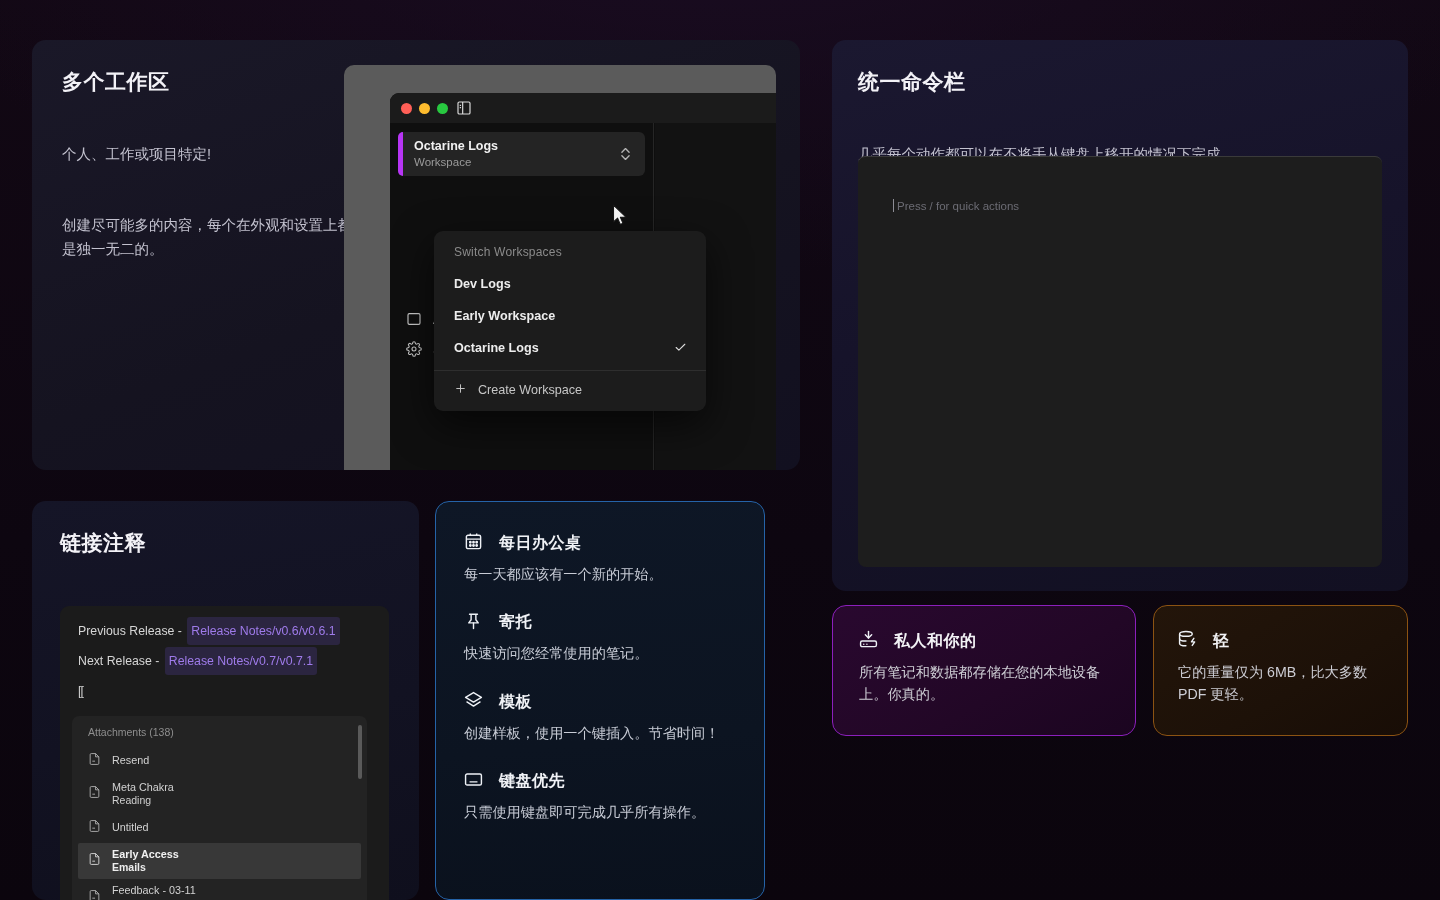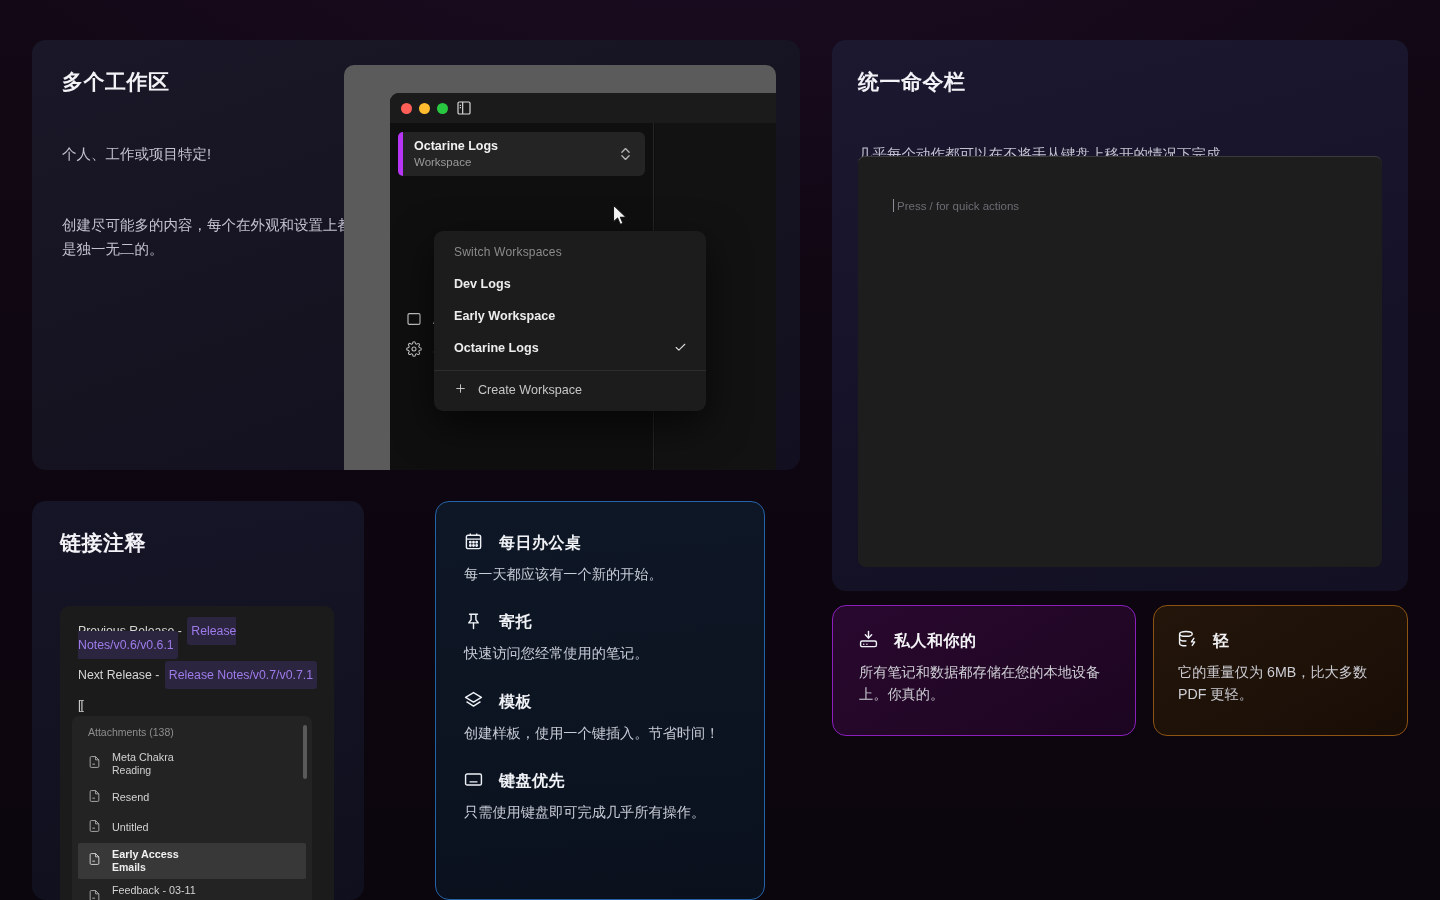--- a/index.html
+++ b/index.html
@@ -161,21 +161,21 @@
     font-size: 11.5px; color: #6c6c74;
     display: flex; align-items: center;
   }
   .caret {
     display: inline-block; width: 1px; height: 13px;
     background: #8d8d96; margin-right: 3px;
   }
 
   
   #card-links {
-    left: 32px; top: 501px; width: 332px; height: 399px;
+    left: 32px; top: 501px; width: 387px; height: 399px;
     background: linear-gradient(170deg, #151527 0%, #121222 55%, #0f0f1d 100%);
   }
   #card-links .txt { position: absolute; left: 28px; top: 28px; right: 22px; }
   #card-links .card-title { margin-bottom: 12px; }
 
   .note-mock {
     position: absolute; left: 28px; right: 30px; top: 105px; bottom: 0;
     background: #1b1b1b;
     border-radius: 9px 9px 0 0;
     padding: 18px 0 0 0;
@@ -379,33 +379,33 @@
       <div class="attach-pop">
         <div class="attach-head">Attachments (138)</div>
         <div class="attach-scroll"></div>
 
         <div class="attach-item">
           <span><svg width="13" height="14" viewBox="0 0 24 24" fill="none" stroke="#b8b8b8" stroke-width="1.6">
                 <path d="M14 2H6a2 2 0 0 0-2 2v16a2 2 0 0 0 2 2h12a2 2 0 0 0 2-2V8z"></path>
                 <polyline points="14 2 14 8 20 8"></polyline>
                 <line x1="8" y1="16" x2="13" y2="16"></line>
               </svg></span>
-          <span>
-            <span class="attach-title" style="display:block">Meta Chakra</span>
-            <span class="attach-sub" style="display:block">Reading</span>
-          </span>
+          <span class="attach-title">Resend</span>
         </div>
 
         <div class="attach-item">
           <span><svg width="13" height="14" viewBox="0 0 24 24" fill="none" stroke="#b8b8b8" stroke-width="1.6">
                 <path d="M14 2H6a2 2 0 0 0-2 2v16a2 2 0 0 0 2 2h12a2 2 0 0 0 2-2V8z"></path>
                 <polyline points="14 2 14 8 20 8"></polyline>
                 <line x1="8" y1="16" x2="13" y2="16"></line>
               </svg></span>
-          <span class="attach-title">Resend</span>
+          <span>
+            <span class="attach-title" style="display:block">Meta Chakra</span>
+            <span class="attach-sub" style="display:block">Reading</span>
+          </span>
         </div>
 
         <div class="attach-item">
           <span><svg width="13" height="14" viewBox="0 0 24 24" fill="none" stroke="#b8b8b8" stroke-width="1.6">
                 <path d="M14 2H6a2 2 0 0 0-2 2v16a2 2 0 0 0 2 2h12a2 2 0 0 0 2-2V8z"></path>
                 <polyline points="14 2 14 8 20 8"></polyline>
                 <line x1="8" y1="16" x2="13" y2="16"></line>
               </svg></span>
           <span class="attach-title">Untitled</span>
         </div>

